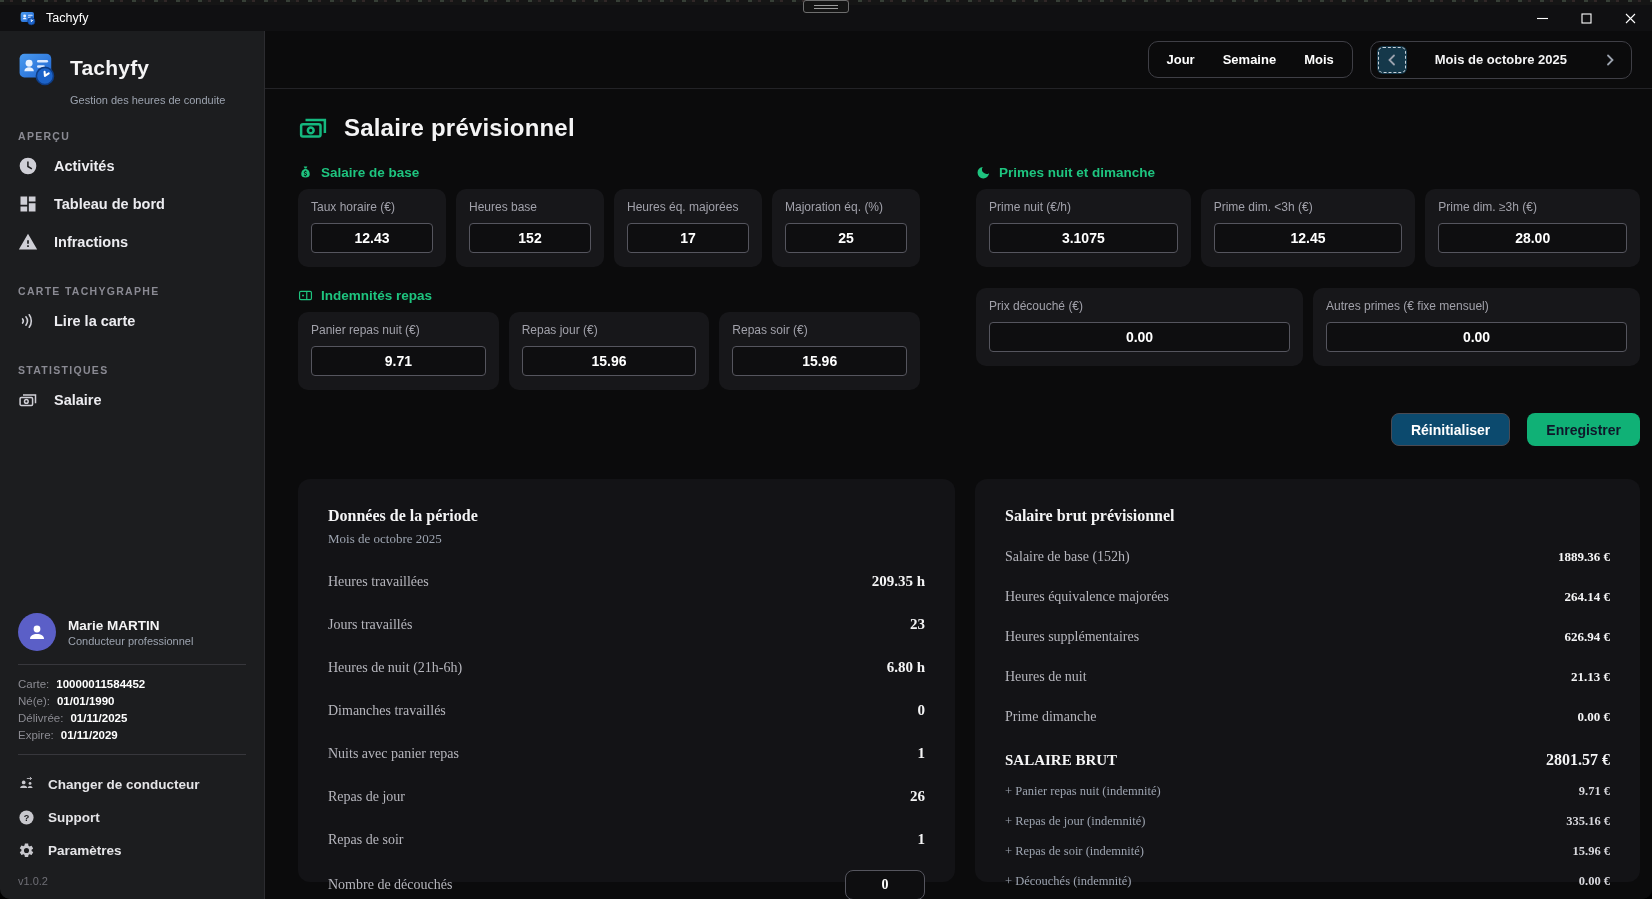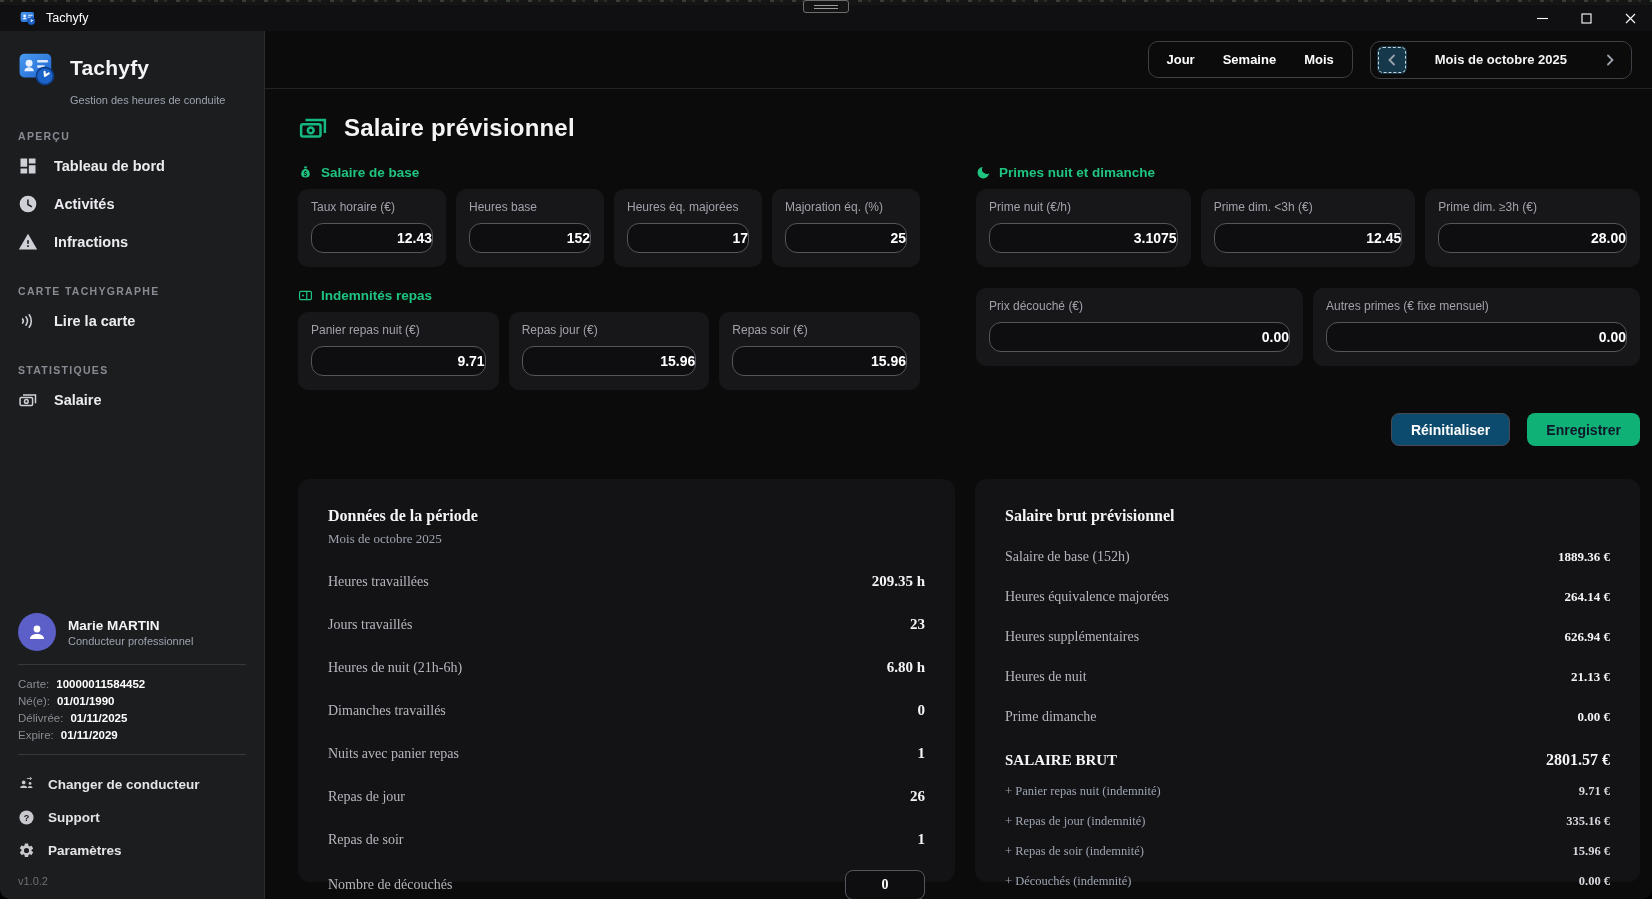--- a/index.html
+++ b/index.html
@@ -83,21 +83,21 @@
   .form-grid{display:grid;grid-template-columns:622px 1fr;column-gap:56px;row-gap:21px;}
   .group h3{display:flex;align-items:flex-end;gap:8px;color:#1ec47f;font-size:13.5px;font-weight:700;margin-bottom:9px;}
   .group h3 .gico{width:15px;height:15px;display:flex;color:#1ec47f}
   .group h3 svg{width:15px;height:15px}
   .cards{display:grid;gap:10px;}
   .cols4{grid-template-columns:repeat(4,1fr)}
   .cols3{grid-template-columns:repeat(3,1fr)}
   .cols2{grid-template-columns:repeat(2,1fr)}
   .card{background:var(--card);border-radius:10px;padding:11px 13px 14px;}
   .card label{display:block;font-size:12px;color:var(--gray);margin-bottom:9px;}
-  .card input{width:100%;height:30px;background:#0e0e10;border:1px solid var(--inputborder);border-radius:12px;color:#fff;font-family:inherit;font-size:14px;font-weight:700;text-align:right;}
+  .card input{width:100%;height:30px;background:#0e0e10;border:1px solid var(--inputborder);border-radius:4px;color:#fff;font-family:inherit;font-size:14px;font-weight:700;text-align:center;}
 
   .actions{display:flex;justify-content:flex-end;gap:17px;margin-top:23px;}
   .btn{height:33px;padding:0 19px;border-radius:8px;font-family:inherit;font-size:14px;font-weight:700;cursor:pointer;}
   .btn-ghost{background:#0c4a6e;border:1px solid #4a4a52;color:#fff;}
   .btn-primary{background:#10b176;border:none;color:#0f172a;}
 
   .panels{display:grid;grid-template-columns:657px 1fr;gap:20px;margin-top:33px;font-family:Liberation Serif, serif;}
   .panel{background:var(--panel);border-radius:12px;padding:28px 30px 30px;height:403px;}
   .panel h2{font-size:16px;font-weight:700;}
   .psub{font-size:13px;color:#9ca3af;margin-top:6px;}
@@ -187,32 +187,32 @@
           </svg>
         </span>
         <span class="brand-name">Tachyfy</span>
       </div>
       <div class="brand-tag">Gestion des heures de conduite</div>
 
       <div class="nav-label">APERÇU</div>
       <div class="nav-item">
         <span class="nico">
             <svg viewBox="0 0 24 24" fill="currentColor">
+              <path d="M12 2a10 10 0 1 0 0 20 10 10 0 0 0 0-20zm4.2 14.2L11 13.2V6.5h1.8v5.6l4.3 2.6-.9 1.5z"></path>
+            </svg>
+          </span>
+        <span>Activités</span>
+      </div>
+      <div class="nav-item">
+        <span class="nico">
+            <svg viewBox="0 0 24 24" fill="currentColor">
               <path d="M3 13h8V3H3v10zm0 8h8v-6H3v6zm10 0h8V11h-8v10zm0-18v6h8V3h-8z"></path>
             </svg>
           </span>
         <span>Tableau de bord</span>
-      </div>
-      <div class="nav-item">
-        <span class="nico">
-            <svg viewBox="0 0 24 24" fill="currentColor">
-              <path d="M12 2a10 10 0 1 0 0 20 10 10 0 0 0 0-20zm4.2 14.2L11 13.2V6.5h1.8v5.6l4.3 2.6-.9 1.5z"></path>
-            </svg>
-          </span>
-        <span>Activités</span>
       </div>
       <div class="nav-item">
         <span class="nico">
             <svg viewBox="0 0 24 24" fill="currentColor">
               <path d="M1 21h22L12 2 1 21zm12-3h-2v-2h2v2zm0-4h-2v-4h2v4z"></path>
             </svg>
           </span>
         <span>Infractions</span>
       </div>
 

